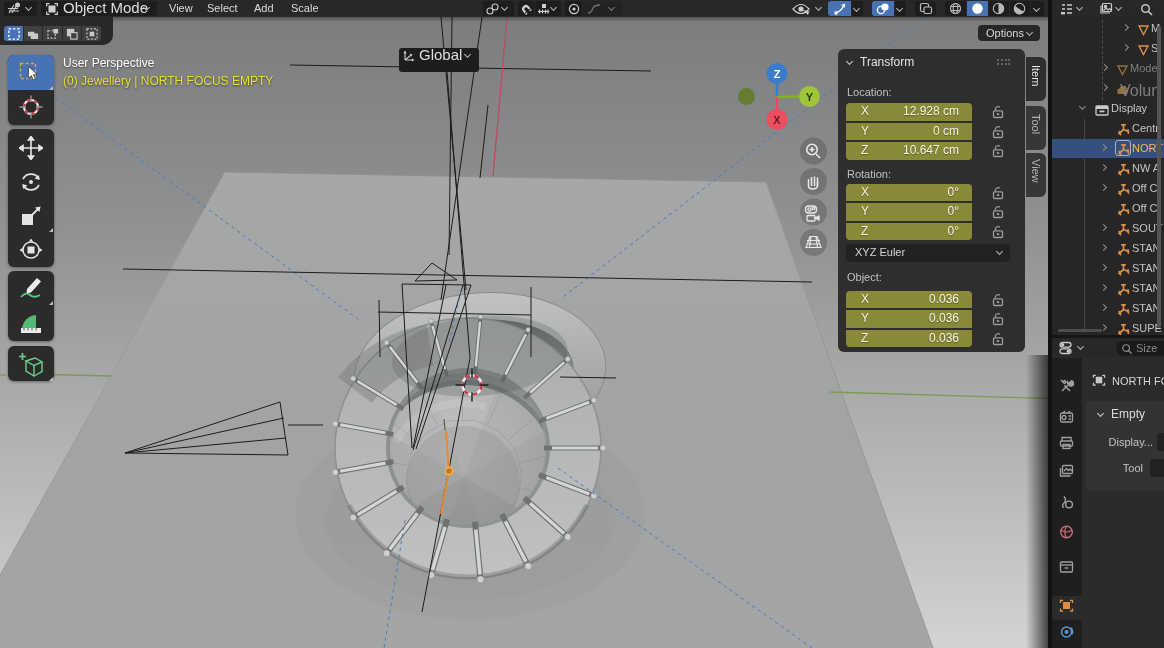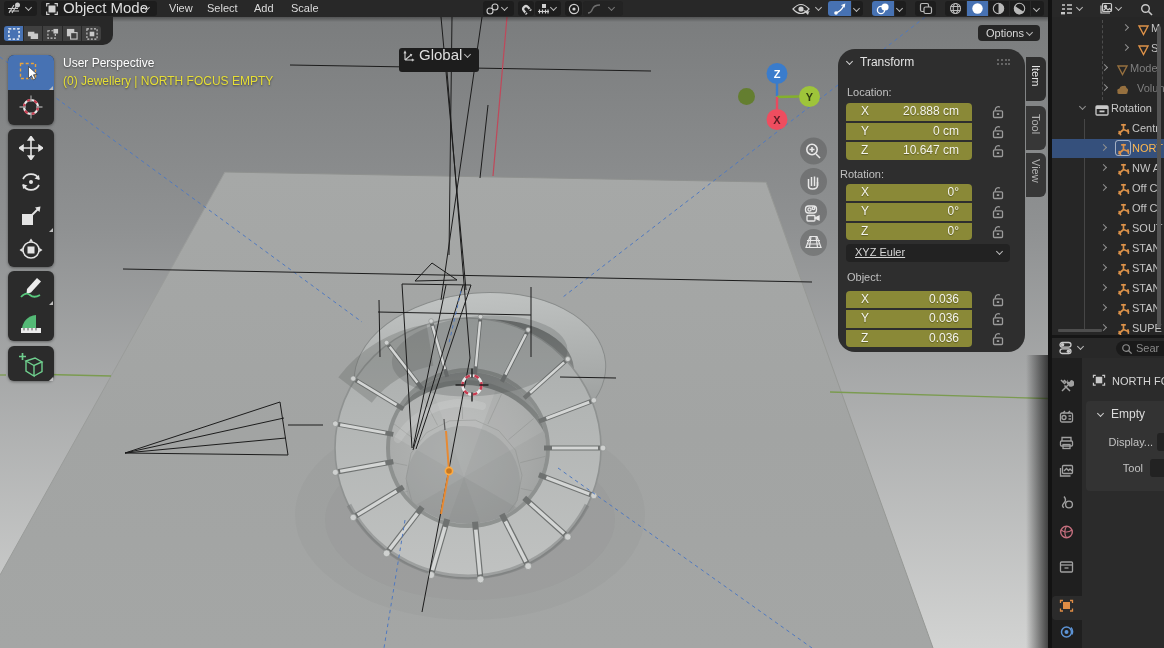--- a/index.html
+++ b/index.html
@@ -526,39 +526,39 @@
       </div>
   <div class="abs" style="left:49px;top:86px;width:0;height:0;border-left:4px solid transparent;border-bottom:4px solid #bdbdbd;"></div>
   <div class="abs" style="left:49px;top:228px;width:0;height:0;border-left:4px solid transparent;border-bottom:4px solid #bdbdbd;"></div>
   <div class="abs" style="left:49px;top:301px;width:0;height:0;border-left:4px solid transparent;border-bottom:4px solid #bdbdbd;"></div>
   <div class="abs" style="left:49px;top:377px;width:0;height:0;border-left:4px solid transparent;border-bottom:4px solid #bdbdbd;"></div>
   </div>
 
   <div class="abs" style="left:63px;top:56px;font-size:12px;color:#ffffff;text-shadow:0 1px 2px rgba(0,0,0,0.5);">User Perspective</div>
   <div class="abs" style="left:63px;top:74px;font-size:12px;color:#e6df36;text-shadow:0 1px 2px rgba(0,0,0,0.5);">(0) Jewellery | NORTH FOCUS EMPTY</div>
 
-  <div class="abs" id="npanel" style="left:838px;top:49px;width:186.5px;height:302.5px;background:#2e2e2e;border-radius:17px;">
+  <div class="abs" id="npanel" style="left:838px;top:49px;width:186.5px;height:302.5px;background:#2e2e2e;border-radius:6px;">
     <span class="cv" style="position:absolute;left:9px;top:10px;border-color:#d0d0d0;"></span>
     <div class="abs" style="left:22px;top:6px;font-size:12px;color:#e2e2e2;">Transform</div>
     <svg class="abs" style="left:158px;top:9px" width="14" height="8" viewBox="0 0 14 8">
   <g fill="#787878">
           <circle cx="2" cy="2" r="1"></circle>
           <circle cx="6" cy="2" r="1"></circle>
           <circle cx="10" cy="2" r="1"></circle>
           <circle cx="13" cy="2" r="1"></circle>
   <circle cx="2" cy="6" r="1"></circle>
           <circle cx="6" cy="6" r="1"></circle>
           <circle cx="10" cy="6" r="1"></circle>
           <circle cx="13" cy="6" r="1"></circle>
         </g>
       </svg>
     <div class="abs" style="left:9px;top:37px;font-size:11px;color:#c0c0c0;">Location:</div>
     <div class="abs" style="left:8px;top:54px;width:126px;height:17.5px;background:#8a8937;border-radius:4px 4px 0 0;color:#f4f4ec;font-size:12px;line-height:17.5px;text-shadow:0 1px 1px rgba(40,40,10,0.45);">
         <span style="position:absolute;left:15px;">X</span>
-        <span style="position:absolute;right:13px;">20.888 cm</span>
+        <span style="position:absolute;right:13px;">12.928 cm</span>
       </div>
     <div class="abs" style="left:151px;top:55px;"><svg width="16" height="15" viewBox="0 0 16 15">
           <g stroke="#9b9b9b" stroke-width="1.3" fill="none">
             <rect x="4.5" y="6.8" width="9" height="6.7" rx="1"></rect>
             <path d="M6.3,6.5 L6.3,5.6 A3,3 0 0 1 10.9,3.1"></path>
             <rect x="7.8" y="9.2" width="2.4" height="1.8" fill="#9b9b9b" stroke="none"></rect>
           </g>
         </svg></div>
     <div class="abs" style="left:8px;top:73.5px;width:126px;height:17.5px;background:#8a8937;border-radius:0;color:#f4f4ec;font-size:12px;line-height:17.5px;text-shadow:0 1px 1px rgba(40,40,10,0.45);">
         <span style="position:absolute;left:15px;">Y</span>
@@ -575,21 +575,21 @@
         <span style="position:absolute;left:15px;">Z</span>
         <span style="position:absolute;right:13px;">10.647 cm</span>
       </div>
     <div class="abs" style="left:151px;top:94px;"><svg width="16" height="15" viewBox="0 0 16 15">
           <g stroke="#9b9b9b" stroke-width="1.3" fill="none">
             <rect x="4.5" y="6.8" width="9" height="6.7" rx="1"></rect>
             <path d="M6.3,6.5 L6.3,5.6 A3,3 0 0 1 10.9,3.1"></path>
             <rect x="7.8" y="9.2" width="2.4" height="1.8" fill="#9b9b9b" stroke="none"></rect>
           </g>
         </svg></div>
-    <div class="abs" style="left:2px;top:119px;font-size:11px;color:#c0c0c0;">Rotation:</div>
+    <div class="abs" style="left:9px;top:119px;font-size:11px;color:#c0c0c0;">Rotation:</div>
     <div class="abs" style="left:8px;top:134.5px;width:126px;height:17.5px;background:#8a8937;border-radius:4px 4px 0 0;color:#f4f4ec;font-size:12px;line-height:17.5px;text-shadow:0 1px 1px rgba(40,40,10,0.45);">
         <span style="position:absolute;left:15px;">X</span>
         <span style="position:absolute;right:13px;">0°</span>
       </div>
     <div class="abs" style="left:151px;top:135.5px;"><svg width="16" height="15" viewBox="0 0 16 15">
           <g stroke="#9b9b9b" stroke-width="1.3" fill="none">
             <rect x="4.5" y="6.8" width="9" height="6.7" rx="1"></rect>
             <path d="M6.3,6.5 L6.3,5.6 A3,3 0 0 1 10.9,3.1"></path>
             <rect x="7.8" y="9.2" width="2.4" height="1.8" fill="#9b9b9b" stroke="none"></rect>
           </g>
@@ -610,21 +610,21 @@
         <span style="position:absolute;right:13px;">0°</span>
       </div>
     <div class="abs" style="left:151px;top:174.5px;"><svg width="16" height="15" viewBox="0 0 16 15">
           <g stroke="#9b9b9b" stroke-width="1.3" fill="none">
             <rect x="4.5" y="6.8" width="9" height="6.7" rx="1"></rect>
             <path d="M6.3,6.5 L6.3,5.6 A3,3 0 0 1 10.9,3.1"></path>
             <rect x="7.8" y="9.2" width="2.4" height="1.8" fill="#9b9b9b" stroke="none"></rect>
           </g>
         </svg></div>
     <div class="abs" style="left:8px;top:195px;width:164px;height:17.5px;background:#222222;border-radius:4px;color:#d6d6d6;font-size:11px;line-height:17.5px;">
-        <span style="position:absolute;left:9px;text-decoration:underline;">XYZ Euler</span>
+        <span style="position:absolute;left:9px;">XYZ Euler</span>
         <span class="cv" style="position:absolute;right:8px;top:5px;"></span>
       </div>
     <div class="abs" style="left:9px;top:222px;font-size:11px;color:#c0c0c0;">Object:</div>
     <div class="abs" style="left:8px;top:241.5px;width:126px;height:17.5px;background:#8a8937;border-radius:4px 4px 0 0;color:#f4f4ec;font-size:12px;line-height:17.5px;text-shadow:0 1px 1px rgba(40,40,10,0.45);">
         <span style="position:absolute;left:15px;">X</span>
         <span style="position:absolute;right:13px;">0.036</span>
       </div>
     <div class="abs" style="left:151px;top:242.5px;"><svg width="16" height="15" viewBox="0 0 16 15">
           <g stroke="#9b9b9b" stroke-width="1.3" fill="none">
             <rect x="4.5" y="6.8" width="9" height="6.7" rx="1"></rect>
@@ -705,28 +705,28 @@
   <div class="abs" style="left:99px;top:41.5px;font-size:11px;color:#c5c5c5;white-space:nowrap;">S</div>
   <span class="abs" style="left:50px;top:65px;width:5px;height:5px;border-right:1.4px solid #909090;border-bottom:1.4px solid #909090;transform:rotate(-45deg);"></span>
   <div class="abs" style="left:64px;top:62px;"><svg width="13" height="12" viewBox="0 0 13 12">
           <path d="M2,2 H11 L6.5,10.5 Z" fill="none" stroke="#96703f" stroke-width="1.4"></path>
         </svg></div>
   <div class="abs" style="left:78px;top:61.5px;font-size:11px;color:#7f7f7f;white-space:nowrap;">Mode</div>
   <span class="abs" style="left:50px;top:85px;width:5px;height:5px;border-right:1.4px solid #909090;border-bottom:1.4px solid #909090;transform:rotate(-45deg);"></span>
   <div class="abs" style="left:64px;top:82px;"><svg width="13" height="12" viewBox="0 0 13 12">
           <path d="M3,10 Q1,10 1.5,7.5 Q0.5,5 3.5,4.5 Q4,1.5 7,2 Q10,1 10.5,4 Q13,5 11.5,8 Q12,10.5 9,10 Z" fill="#96703f"></path>
         </svg></div>
-  <div class="abs" style="left:85px;top:81.5px;font-size:11px;color:#7f7f7f;white-space:nowrap;">Volun</div>
+  <div class="abs" style="left:68px;top:81.5px;font-size:16px;color:#7f7f7f;white-space:nowrap;">Volun</div>
   <span class="abs" style="left:28px;top:104px;width:5px;height:5px;border-right:1.4px solid #909090;border-bottom:1.4px solid #909090;transform:rotate(45deg);"></span>
   <div class="abs" style="left:43px;top:102px;"><svg width="14" height="12" viewBox="0 0 14 12">
           <rect x="1" y="2" width="12" height="9" rx="1" fill="none" stroke="#c9c9c9" stroke-width="1.3"></rect>
           <rect x="1" y="2" width="12" height="3" fill="#c9c9c9"></rect>
           <rect x="4.5" y="6.5" width="5" height="1.8" fill="#c9c9c9"></rect>
         </svg></div>
-  <div class="abs" style="left:59px;top:101.5px;font-size:11px;color:#c9c9c9;white-space:nowrap;">Rotation</div>
+  <div class="abs" style="left:59px;top:101.5px;font-size:11px;color:#c9c9c9;white-space:nowrap;">Display</div>
   <div class="abs" style="left:65px;top:122px;"><svg width="13" height="13" viewBox="0 0 13 13">
           <g stroke="#dd9249" stroke-width="1.7" fill="none" stroke-linecap="round">
 <path d="M6.5,6.5 L6.5,1.5 M6.5,6.5 L2,10.5 M6.5,6.5 L11.5,8.5"></path>
 <path d="M4.8,1.8 L8.2,1.8 M2.2,8.6 L3.6,11.6 M11,6.8 L11.4,10.2"></path>
           </g>
         </svg></div>
   <div class="abs" style="left:80px;top:121.5px;font-size:11px;color:#c5c5c5;white-space:nowrap;">Centr</div>
   <div class="abs" style="left:0;top:139px;width:112px;height:19px;background:#35507c;"></div>
   <span class="abs" style="left:49px;top:145px;width:5px;height:5px;border-right:1.4px solid #909090;border-bottom:1.4px solid #909090;transform:rotate(-45deg);"></span>
   <div class="abs" style="left:63px;top:140px;width:16px;height:16px;border:1px solid rgba(255,255,255,0.55);border-radius:3px;"></div>
@@ -821,21 +821,21 @@
             <rect x="1" y="7.9" width="11" height="4.6" rx="2.3" fill="none" stroke="#c9c9c9" stroke-width="1.3"></rect>
             <circle cx="9.4" cy="10.2" r="1.7"></circle>
           </g>
         </svg>
   <span class="cv" style="position:absolute;left:26px;top:6px;"></span>
   <div class="abs" style="left:64px;top:2.5px;width:48px;height:15.5px;background:#1a1a1a;border-radius:8px 0 0 8px;">
     <svg class="abs" style="left:5px;top:2px" width="12" height="12" viewBox="0 0 13 13">
             <circle cx="5.5" cy="5.5" r="3.6" fill="none" stroke="#8d8d8d" stroke-width="1.3"></circle>
             <path d="M8.3,8.3 L11.5,11.5" stroke="#8d8d8d" stroke-width="1.5"></path>
           </svg>
-    <span style="position:absolute;left:20px;top:1.5px;font-size:11px;color:#8a8a8a;">Sear</span>
+    <span style="position:absolute;left:20px;top:1.5px;font-size:11px;color:#8a8a8a;">Size</span>
   </div>
 </div>
   <div class="abs" style="left:0;top:20px;width:30px;height:290px;background:#1f1f1f;"></div>
   <div class="abs" style="left:0;top:258px;width:30px;height:24px;background:#2b2b2b;border-radius:4px 0 0 4px;"></div>
   <div class="abs" style="left:7px;top:40px;"><svg width="15" height="15" viewBox="0 0 15 15">
           <g stroke="#a0a0a0" stroke-width="1.5" fill="none">
             <path d="M3,13 L9,7"></path>
             <path d="M9,7 a3.4,3.4 0 1 0 3,-5 l-1.5,2 -2,-0.5 0.5,-2 a3.4,3.4 0 0 0 0,5.5z" fill="#a0a0a0" stroke="none"></path>
             <path d="M11,13 L5.5,7.5 M4,4 L2,2 M4,4 l1.5,-1.5 L7,4 5.5,5.5z"></path>
           </g>

